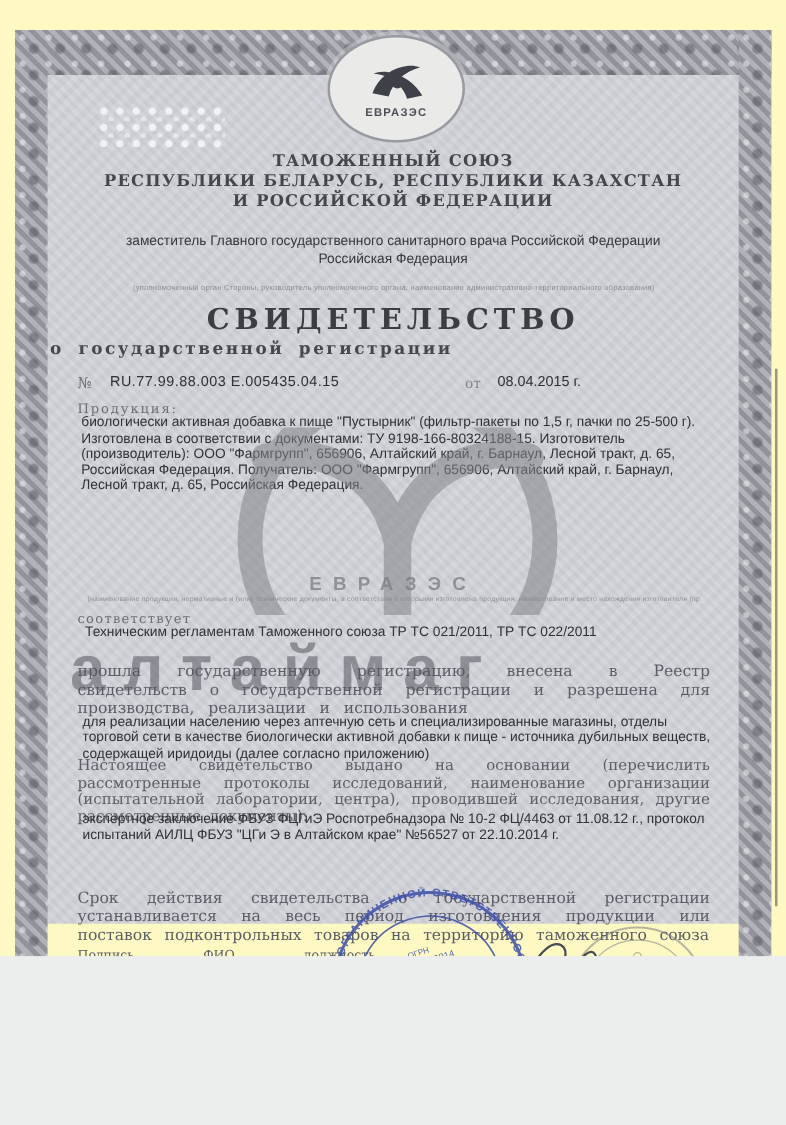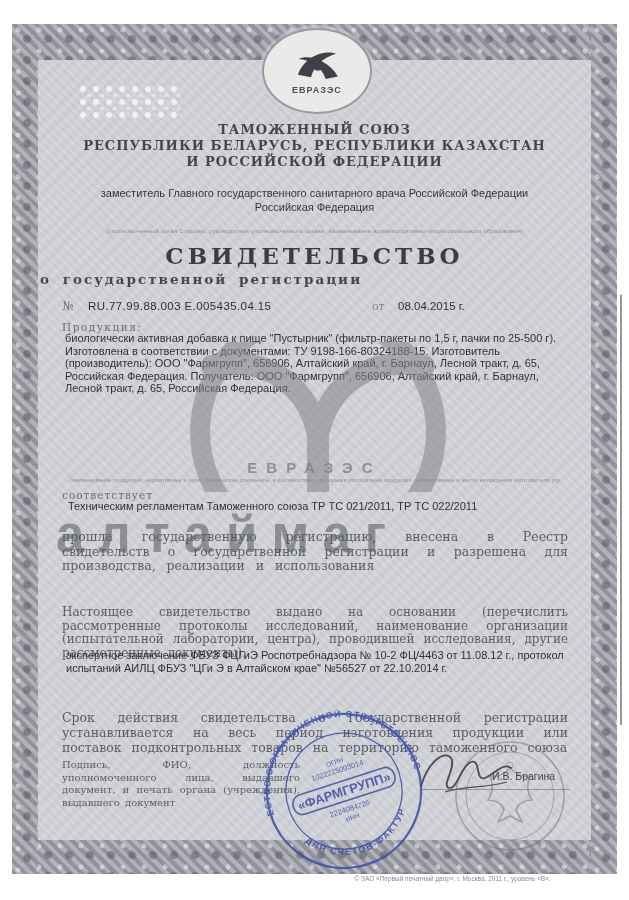--- a/index.html
+++ b/index.html
@@ -1,16 +1,16 @@
 <!DOCTYPE html>
 <html><head>
 <meta charset="utf-8">
 <style>
   html,body{margin:0;padding:0;background:#eceded;}
-  .page{position:relative;width:629px;height:900px;background:#ffffff;overflow:hidden;
+  .page{position:relative;width:629px;height:765px;background:#fef9c3;overflow:hidden;
         font-family:"Liberation Sans","DejaVu Sans",sans-serif;}
   .cert-bg{position:absolute;left:12px;top:24px;right:12px;bottom:26px;background:#d2d3d8;
     background-image:
       repeating-linear-gradient(45deg, rgba(255,255,255,.05) 0 3px, rgba(0,0,0,.025) 3px 6px),
       repeating-linear-gradient(-45deg, rgba(255,255,255,.04) 0 5px, rgba(0,0,0,.02) 5px 10px);}
   .band{position:absolute;background-color:#a4a5ad;
     background-image:
       radial-gradient(circle at 6px 6px, rgba(255,255,255,.45) 2px, transparent 3px),
       radial-gradient(circle at 15px 15px, rgba(88,89,96,.55) 3px, transparent 5px),
       repeating-linear-gradient(45deg, rgba(118,119,126,.4) 0 4px, rgba(196,197,204,.4) 4px 8px);
@@ -118,20 +118,21 @@
   </svg>
   <div class="wm-evrazes">ЕВРАЗЭС</div>
   <div class="tiny-caption cap2">(наименование продукции, нормативные и (или) технические документы, в соответствии с которыми изготовлена продукция, наименование и место нахождения изготовителя (производителя), получателя)</div>
 
   <div class="form-label conf-label serif">соответствует</div>
   <div class="conf-text">Техническим регламентам Таможенного союза ТР ТС 021/2011, ТР ТС 022/2011</div>
 
   <div class="wm-site">алтаймаг</div>
 
   <div class="para-serif p-reg serif">прошла государственную регистрацию, внесена в Реестр свидетельств о государственной регистрации и разрешена для производства, реализации и использования</div>
+  <div class="p-use">для реализации населению через аптечную сеть и специализированные магазины, отделы торговой сети в качестве биологически активной добавки к пище - источника дубильных веществ, содержащей иридоиды (далее согласно приложению)</div>
   <div class="para-serif p-basis-intro serif">Настоящее свидетельство выдано на основании (перечислить рассмотренные протоколы исследований, наименование организации (испытательной лаборатории, центра), проводившей исследования, другие рассмотренные документы):</div>
   <div class="p-expert">экспертное заключение ФБУЗ ФЦГиЭ Роспотребнадзора № 10-2 ФЦ/4463 от 11.08.12 г., протокол испытаний АИЛЦ ФБУЗ "ЦГи Э в Алтайском крае" №56527 от 22.10.2014 г.</div>
   <div class="para-serif p-validity serif">Срок действия свидетельства о государственной регистрации устанавливается на весь период изготовления продукции или поставок подконтрольных товаров на территорию таможенного союза</div>
   <div class="para-serif p-sign-caption serif">Подпись, ФИО, должность уполномоченного лица, выдавшего документ, и печать органа (учреждения), выдавшего документ</div>
 
   <svg class="stamp" viewBox="0 0 162 162">
     <defs>
       <path id="arcTop" d="M 7 81 A 74 74 0 1 1 155 81" fill="none"></path>
       <path id="arcBottom" d="M 17 81 A 64 64 0 0 0 145 81" fill="none"></path>
     </defs>

